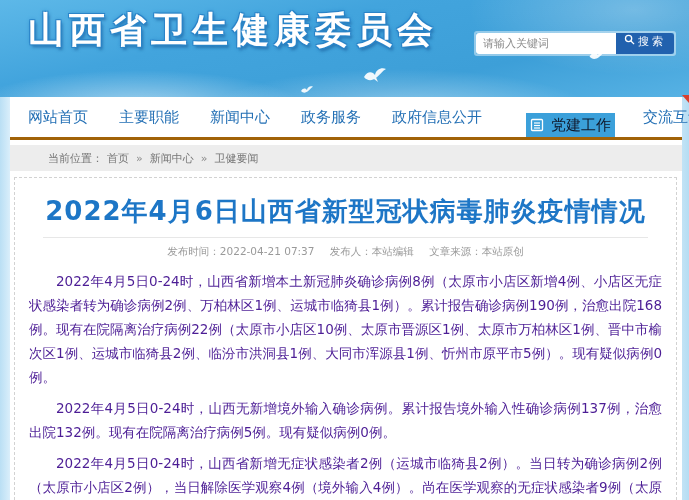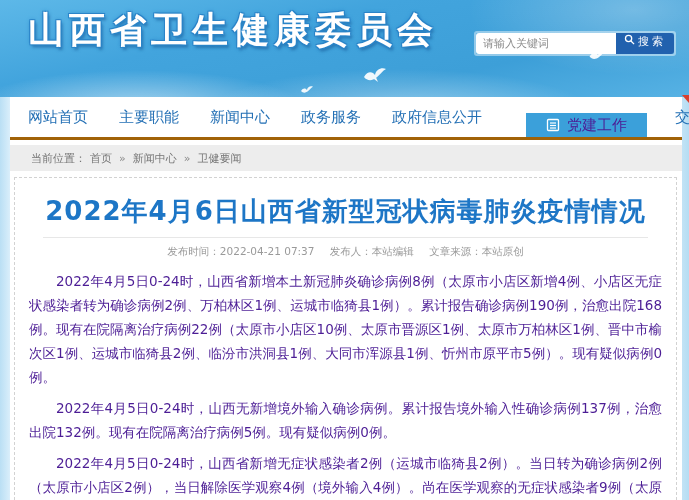--- a/index.html
+++ b/index.html
@@ -70,30 +70,30 @@
     display: flex; align-items: stretch; height: 43px;
     background: #ffffff; border-bottom: 3px solid #a16207;
   }
   .nav-item {
     display: flex; align-items: center; padding: 0 10px; margin-left: 11px;
     font-size: 15px; color: #2470b5; text-decoration: none; cursor: pointer;
     white-space: nowrap;
   }
   .nav-item:first-child { margin-left: 8px; }
   .nav-item.active {
-    margin-left: 34px; padding: 0 20px;
-    background: #3ba0da; color: #4c1d95; margin-top: 16px;
+    margin-left: 34px; padding: 0 4px;
+    background: #3ba0da; color: #0f172a; margin-top: 16px;
   }
   .nav-item.active .nav-icon { margin-right: 7px; display: flex; }
   .nav-item.last { margin-left: 14px; padding: 0 14px; }
 
   
   .breadcrumb {
     margin-top: 5px; height: 26px; background: #ededed;
-    display: flex; align-items: center; padding-left: 21px;
+    display: flex; align-items: center; padding-left: 38px;
     font-size: 11px; color: #757575;
   }
   .breadcrumb a { color: #757575; text-decoration: none; cursor: pointer; margin: 0 4px; text-align: center; }
   .breadcrumb .sep { margin: 0 3px; color: #8a8a8a; }
 
   
   .article-box {
     margin: 6px 0 0 4px; width: 663px; height: 338px;
     background: #ffffff; border: 1px dashed #d2d2d2;
     padding: 10px 14px 16px;

